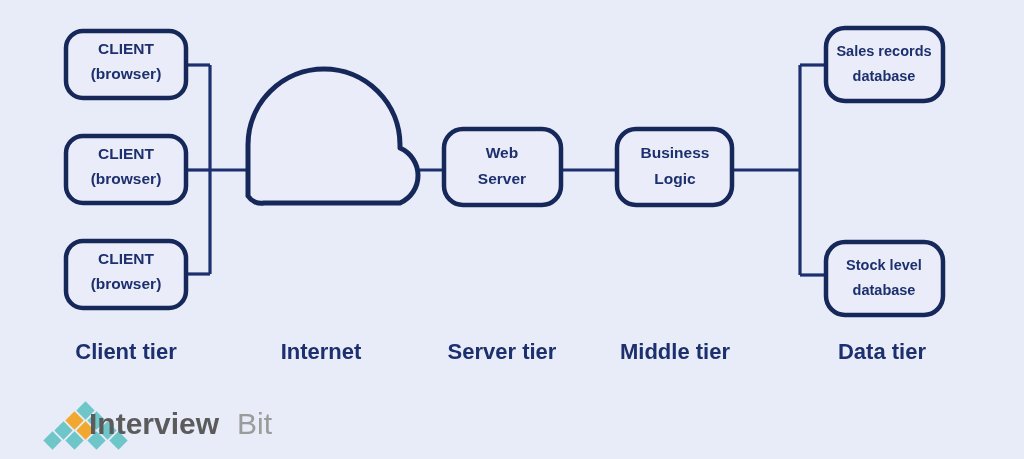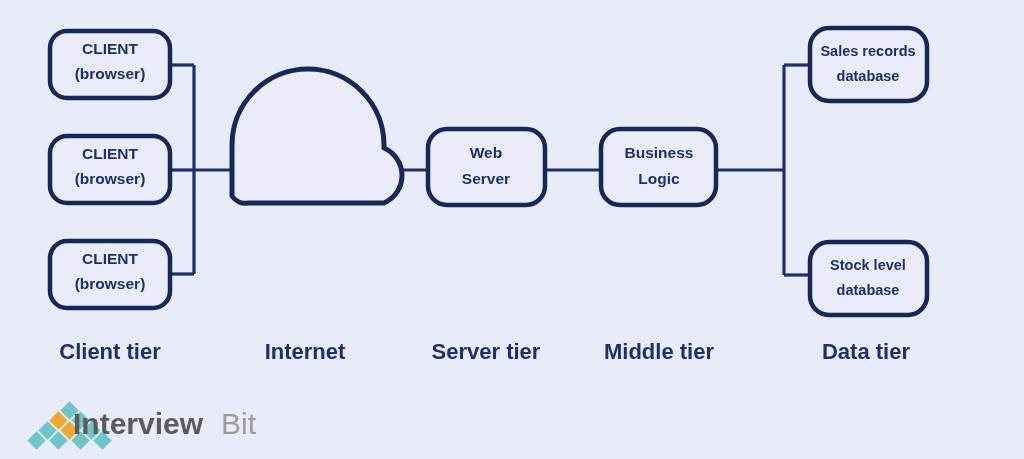--- a/index.html
+++ b/index.html
@@ -10,21 +10,21 @@
   body {
     width: 1024px;
     height: 459px;
     background: #e8ecf8;
     font-family: "Liberation Sans", "DejaVu Sans", sans-serif;
     overflow: hidden;
     position: relative;
   }
   #diagram-root {
     position: absolute;
-    left: 0;
+    left: 16px;
     top: 0;
     width: 824px;
     height: 459px;
     text-decoration: underline;
   }
   svg.diagram {
     display: block;
     width: 1024px;
     height: 459px;
   }

